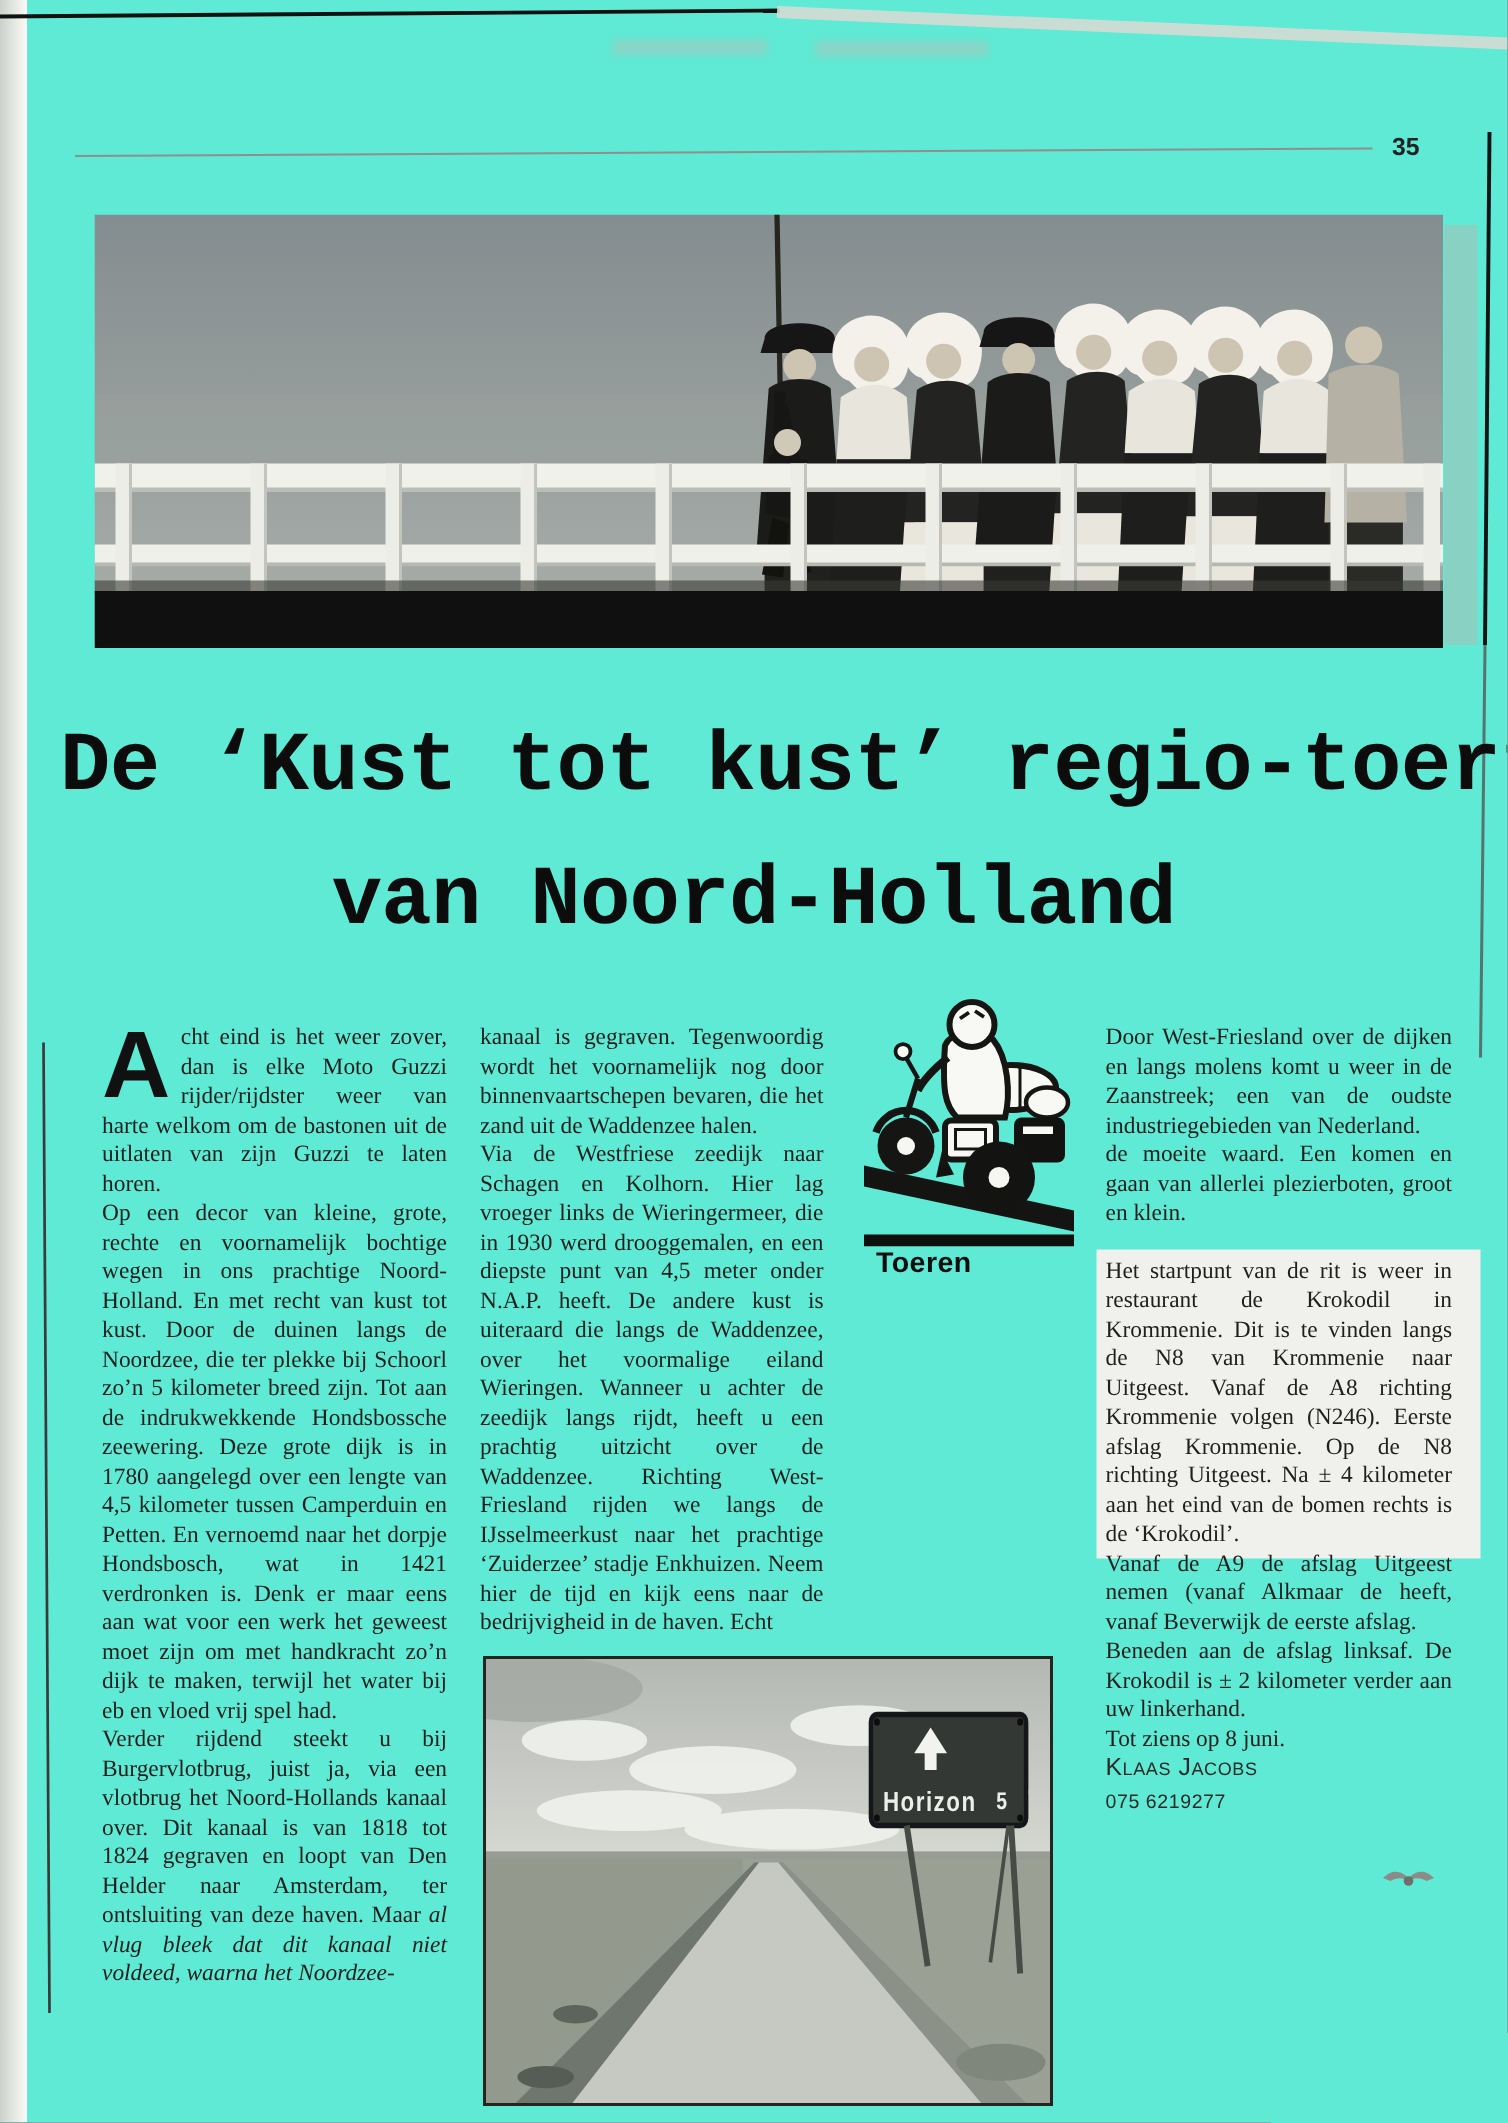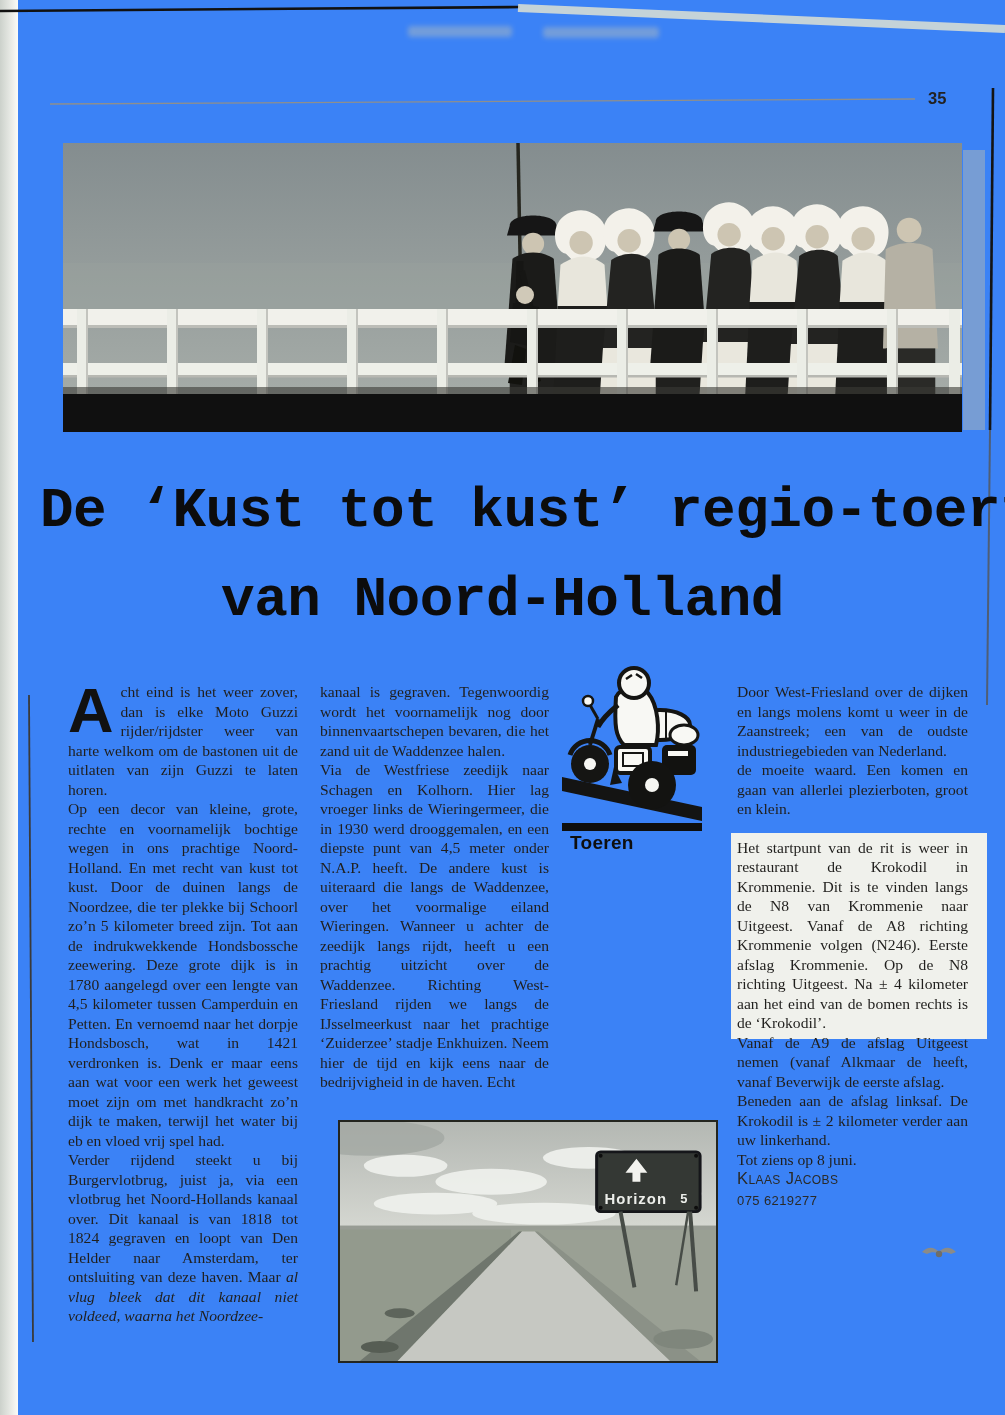--- a/index.html
+++ b/index.html
@@ -1,58 +1,58 @@
 <!DOCTYPE html>
 <html><head>
 <meta charset="utf-8">
 <style>
   html,body{margin:0;padding:0;background:#888;}
   .page{
     position:relative;width:1005px;height:1415px;margin:0 auto;
-    background:#3b82f6;overflow:hidden;
+    background:#5eead4;overflow:hidden;
     font-family:"Liberation Serif",serif;color:#1d1d1b;
   }
   
   .artifacts{position:absolute;inset:0;pointer-events:none;}
   .bleed{position:absolute;background:#b8bfba;opacity:.45;filter:blur(2.5px);border-radius:3px;}
   .bleed1{left:408px;top:26px;width:104px;height:11px;}
   .bleed2{left:543px;top:27px;width:116px;height:11px;}
   .col3-tint{position:absolute;left:731px;top:833px;width:256px;height:206px;background:#f0f1ec;}
   
   .pagenum{position:absolute;left:928px;top:89px;font-family:"Liberation Sans",sans-serif;
     font-weight:bold;font-size:16.5px;color:#222;}
   
   .title-line{position:absolute;left:40px;width:925px;text-align:center;
     font-family:Liberation Mono, monospace;font-weight:bold;color:#0c0c0c;
     font-size:56px;letter-spacing:-0.5px;white-space:nowrap;}
   .t1{top:479px;}
   .t2{top:568px;}
   
   .photo-top{position:absolute;left:63px;top:143px;width:899px;height:289px;margin:0;}
-  .photo-road{position:absolute;left:322px;top:1104px;width:380px;height:243px;margin:16px;
+  .photo-road{position:absolute;left:322px;top:1104px;width:380px;height:300px;margin:0;
     border:2px solid #23251f;box-sizing:border-box;}
   .photo-top svg,.photo-road svg{display:block;width:100%;height:100%;}
   
   .col{position:absolute;top:682px;font-size:15.6px;line-height:19.5px;
     text-align:justify;color:#201f1d;}
   .col p{margin:0;}
   .col1{left:68px;width:230px;}
   .col2{left:320px;width:229px;}
   .col3{left:737px;width:231px;}
   .col3 p.gap{margin-top:19px;}
   .dropcap{float:left;font-family:"Liberation Sans",sans-serif;font-weight:bold;
     font-size:63px;line-height:49px;margin:4px 7px 0 0;color:#111;}
   .ital{font-style:italic;}
   
   .signature{font-family:"Liberation Sans",sans-serif;}
   .sig-name{font-size:16.5px;font-variant:small-caps;letter-spacing:.4px;color:#2a2a28;}
   .sig-phone{font-size:13px;letter-spacing:.4px;color:#2a2a28;margin-top:2px;}
   .eagle{position:absolute;left:920px;top:1243px;width:38px;height:18px;}
   
-  .toeren{position:absolute;left:560px;top:661px;width:144px;}
+  .toeren{position:absolute;left:574px;top:661px;width:144px;}
   .toeren svg{display:block;width:144px;height:170px;}
   .toeren-label{margin:1px 0 0 10px;font-family:"Liberation Sans",sans-serif;
     font-weight:bold;font-size:19px;color:#0e0e0e;letter-spacing:.3px;}
 </style>
 </head>
 <body>
 
 <div class="page">
 
   <div class="col3-tint"></div>

